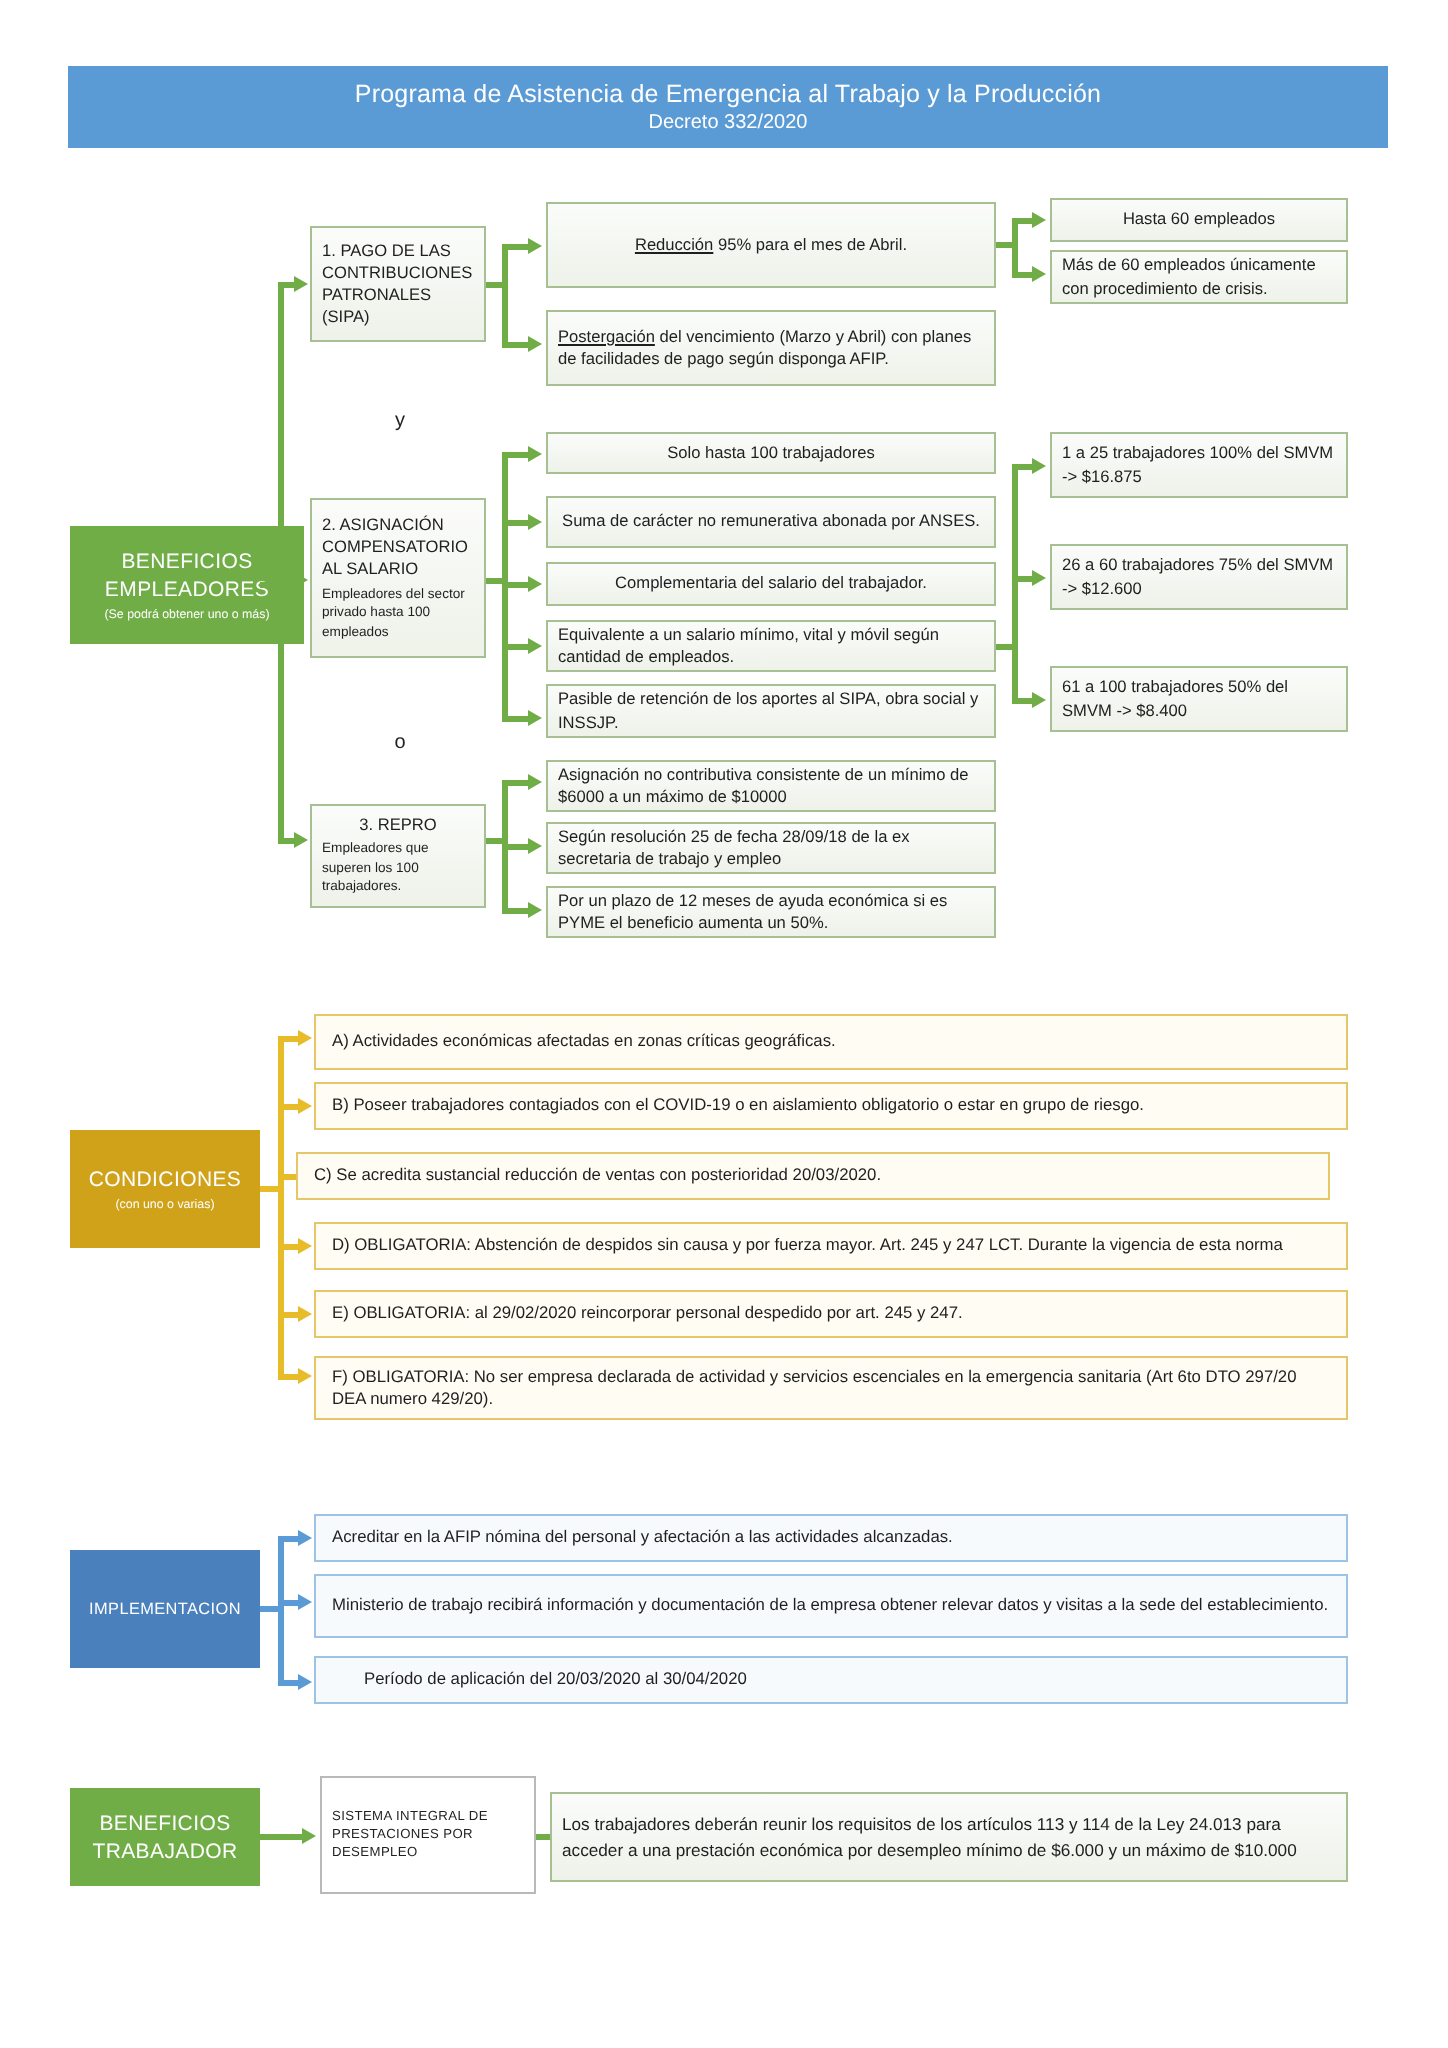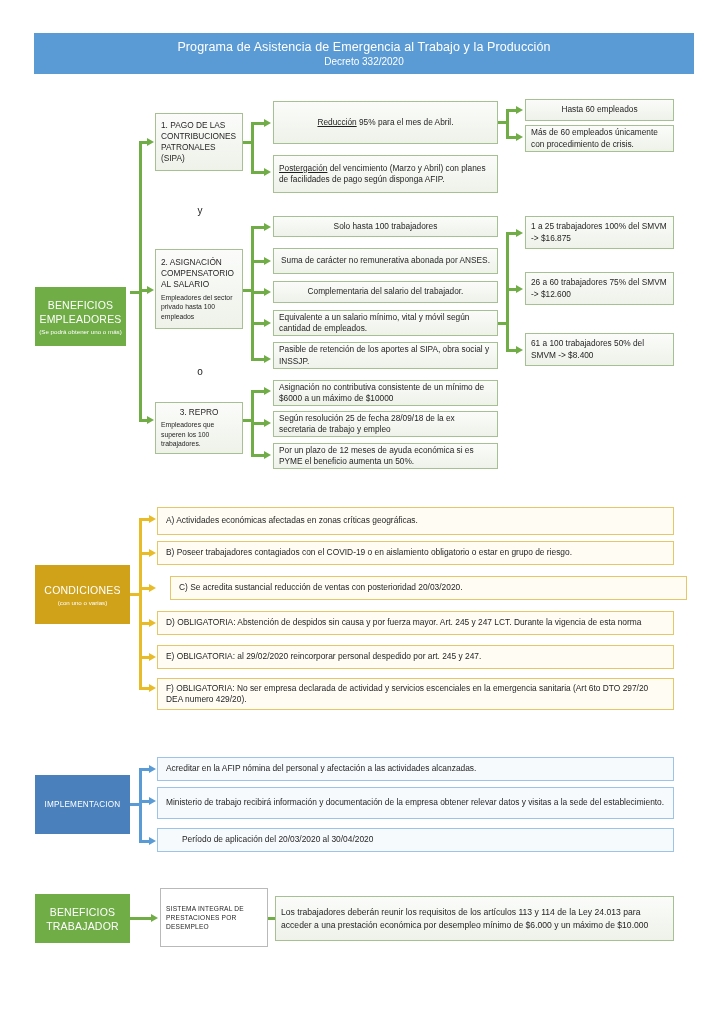--- a/index.html
+++ b/index.html
@@ -74,21 +74,21 @@
 </head>
 <body>
 
 <div class="canvas">
 
   <div class="abs title-banner">
     <div class="title-main">Programa de Asistencia de Emergencia al Trabajo y la Producción</div>
     <div class="title-sub">Decreto 332/2020</div>
   </div>
 
-  <div class="abs chip green" style="left:35px;top:263px;width:91px;height:59px;margin-top:24px;">
+  <div class="abs chip green" style="left:35px;top:263px;width:117px;height:59px;">
     <div class="chip-title">BENEFICIOS EMPLEADORES</div>
     <div class="chip-sub">(Se podrá obtener uno o más)</div>
   </div>
 
   <div class="ln abs" style="left:130px;top:291px;width:12px;height:2.5px;"></div>
   <div class="ln abs" style="left:139px;top:142px;width:2.5px;height:280px;"></div>
 
   <div class="ln abs" style="left:139px;top:141px;width:9px;height:2.5px;"></div>
   <div class="arrow" style="left:147px;top:138px;"></div>
 
@@ -231,21 +231,21 @@
   <div class="arrow gold" style="left:149px;top:653px;"></div>
   <div class="ln gold abs" style="left:139px;top:687px;width:11px;height:2.5px;"></div>
   <div class="arrow gold" style="left:149px;top:684px;"></div>
 
   <div class="abs rowbox" style="left:157px;top:507px;width:517px;height:28px;">
     <span>A) Actividades económicas afectadas en zonas críticas geográficas.</span>
   </div>
   <div class="abs rowbox" style="left:157px;top:541px;width:517px;height:24px;">
     <span>B) Poseer trabajadores contagiados con el COVID-19 o en aislamiento obligatorio o estar en grupo de riesgo.</span>
   </div>
-  <div class="abs rowbox" style="left:170px;top:576px;width:517px;height:24px;">
+  <div class="abs rowbox" style="left:148px;top:576px;width:517px;height:24px;">
     <span>C) Se acredita sustancial reducción de ventas con posterioridad 20/03/2020.</span>
   </div>
   <div class="abs rowbox" style="left:157px;top:611px;width:517px;height:24px;">
     <span>D) OBLIGATORIA: Abstención de despidos sin causa y por fuerza mayor. Art. 245 y 247 LCT. Durante la vigencia de esta norma</span>
   </div>
   <div class="abs rowbox" style="left:157px;top:645px;width:517px;height:24px;">
     <span>E) OBLIGATORIA: al 29/02/2020 reincorporar personal despedido por art. 245 y 247.</span>
   </div>
   <div class="abs rowbox" style="left:157px;top:678px;width:517px;height:32px;">
     <span>F) OBLIGATORIA: No ser empresa declarada de actividad y servicios escenciales en la emergencia sanitaria (Art 6to DTO 297/20 DEA numero 429/20).</span>

